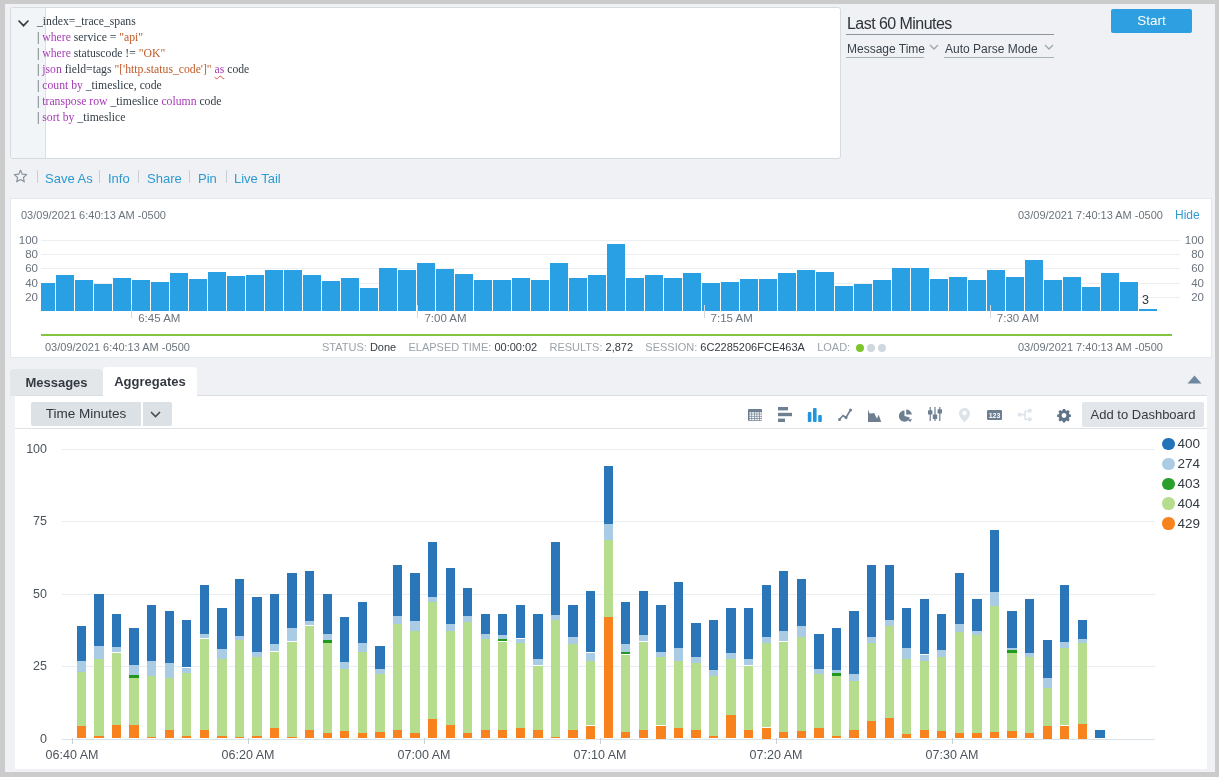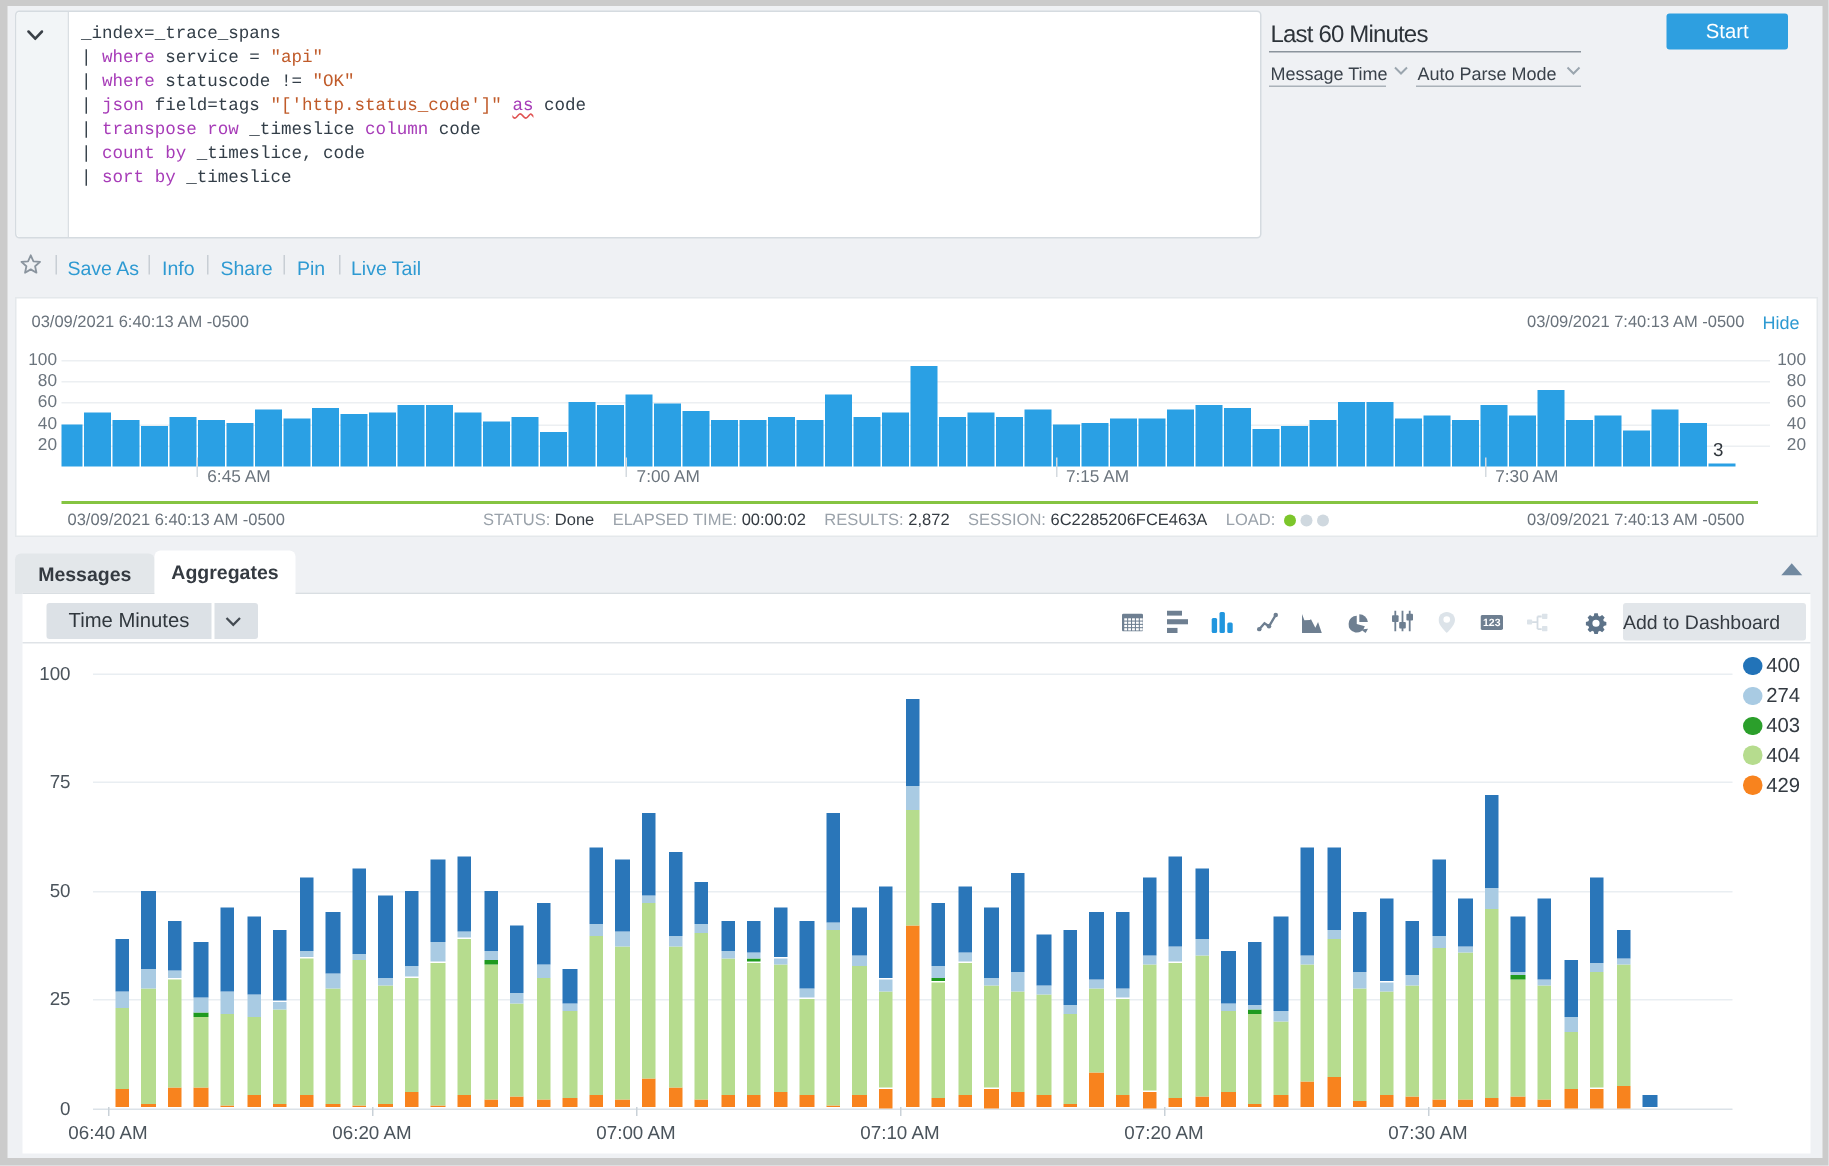--- a/index.html
+++ b/index.html
@@ -33,27 +33,27 @@
 .dot { display:inline-block; width:8px; height:8px; border-radius:50%; margin-left:3px; vertical-align:-1px; }
 </style></head>
 <body>
 <div class="app"></div>
 
 <div class="abs" style="left:10px;top:7px;width:831px;height:152px;background:#fff;border:1px solid #d5dbe0;border-radius:3px"></div>
 <div class="abs" style="left:11px;top:8px;width:35px;height:150px;background:#f2f5f7;border-right:1px solid #dadfe3;border-radius:3px 0 0 3px"></div>
 <svg class="ic" style="left:17.5px;top:20px" width="11" height="7" viewBox="0 0 11 7">
     <path d="M1 1 L5.5 5.7 L10 1" stroke="#3a4047" stroke-width="1.7" fill="none" stroke-linecap="round"></path>
   </svg>
-<div class="abs" style="left:54px;top:15px;font-family:Liberation Mono, monospace;font-size:11.7px;color:#333e48">
+<div class="abs" style="left:37px;top:15px;font-family:Liberation Serif, serif;font-size:11.7px;color:#333e48">
 <div class="ql">_index=_trace_spans</div>
 <div class="ql">| <span class="k">where</span> service = <span class="s">"api"</span></div>
 <div class="ql">| <span class="k">where</span> statuscode != <span class="s">"OK"</span></div>
 <div class="ql">| <span class="k">json</span> field=tags <span class="s">"['http.status_code']"</span> <span class="k sq">as</span> code</div>
+<div class="ql">| <span class="k">count</span> <span class="k">by</span> _timeslice, code</div>
 <div class="ql">| <span class="k">transpose</span> <span class="k">row</span> _timeslice <span class="k">column</span> code</div>
-<div class="ql">| <span class="k">count</span> <span class="k">by</span> _timeslice, code</div>
 <div class="ql">| <span class="k">sort</span> <span class="k">by</span> _timeslice</div>
 </div>
 
 <div class="abs" style="left:847px;top:15px;font-size:16px;color:#2d3339;letter-spacing:-0.55px">Last 60 Minutes</div>
 <div class="abs" style="left:846px;top:34px;width:208px;height:1px;background:#8b949c"></div>
 <div class="abs" style="left:847px;top:42px;font-size:12px;color:#3a424b">Message Time</div>
 <svg class="ic" style="left:929px;top:44px" width="10" height="6" viewBox="0 0 10 6">
     <path d="M1 1 L5 5 L9 1" stroke="#9aa5ae" stroke-width="1.3" fill="none"></path>
   </svg>
 <div class="abs" style="left:846px;top:57px;width:78px;height:1px;background:#aab2b9"></div>
@@ -270,21 +270,21 @@
       <rect x="10" y="8.4" width="3.6" height="3.6" rx="0.5"></rect>
     </g>
     <g stroke="#d4dce3" stroke-width="1.2" fill="none">
       <path d="M3.4 5.7 L7 5.7"></path>
       <path d="M7 2 L7 10.4 M7 2 L9.8 2 M7 10.4 L9.8 10.4"></path>
     </g>
   </svg>
 <svg class="ic" style="left:1057px;top:408px" width="15" height="15" viewBox="0 0 15 15">
     <path fill="#5d7389" d="M13.9 8.9v-2.3l-1.7-.4a4.9 4.9 0 0 0-.4-1l1-1.5-1.7-1.7-1.5 1a4.9 4.9 0 0 0-1-.4L8.2.9H5.9l-.4 1.7a4.9 4.9 0 0 0-1 .4L3 2 1.4 3.7l1 1.5a4.9 4.9 0 0 0-.5 1L.2 6.6v2.3l1.7.4c.1.4.3.7.5 1l-1 1.5L3 13.5l1.5-1c.3.2.6.4 1 .5l.4 1.6h2.3l.4-1.6c.4-.1.7-.3 1-.5l1.5 1 1.6-1.7-1-1.5c.2-.3.4-.6.5-1zM7 9.9a2.4 2.4 0 1 1 0-4.8 2.4 2.4 0 0 1 0 4.8z"></path>
   </svg>
-<div class="abs" style="left:1082px;top:402px;width:122px;height:25px;background:#e2e6ea;border-radius:2px;font-size:13px;color:#353b42;line-height:25px">Add to Dashboard</div>
+<div class="abs" style="left:1082px;top:402px;width:122px;height:25px;background:#e2e6ea;border-radius:2px;font-size:13px;color:#353b42;text-align:center;line-height:25px">Add to Dashboard</div>
 
 <div class="gl" style="left:62px;width:1093px;top:738.5px;background:#dbe2e8"></div>
 <div class="yl" style="right:1172px;top:731.5px">0</div>
 <div class="gl" style="left:62px;width:1093px;top:666.1px;background:#e9eef2"></div>
 <div class="yl" style="right:1172px;top:659.1px">25</div>
 <div class="gl" style="left:62px;width:1093px;top:593.6px;background:#e9eef2"></div>
 <div class="yl" style="right:1172px;top:586.6px">50</div>
 <div class="gl" style="left:62px;width:1093px;top:521.2px;background:#e9eef2"></div>
 <div class="yl" style="right:1172px;top:514.2px">75</div>
 <div class="gl" style="left:62px;width:1093px;top:448.8px;background:#e9eef2"></div>

